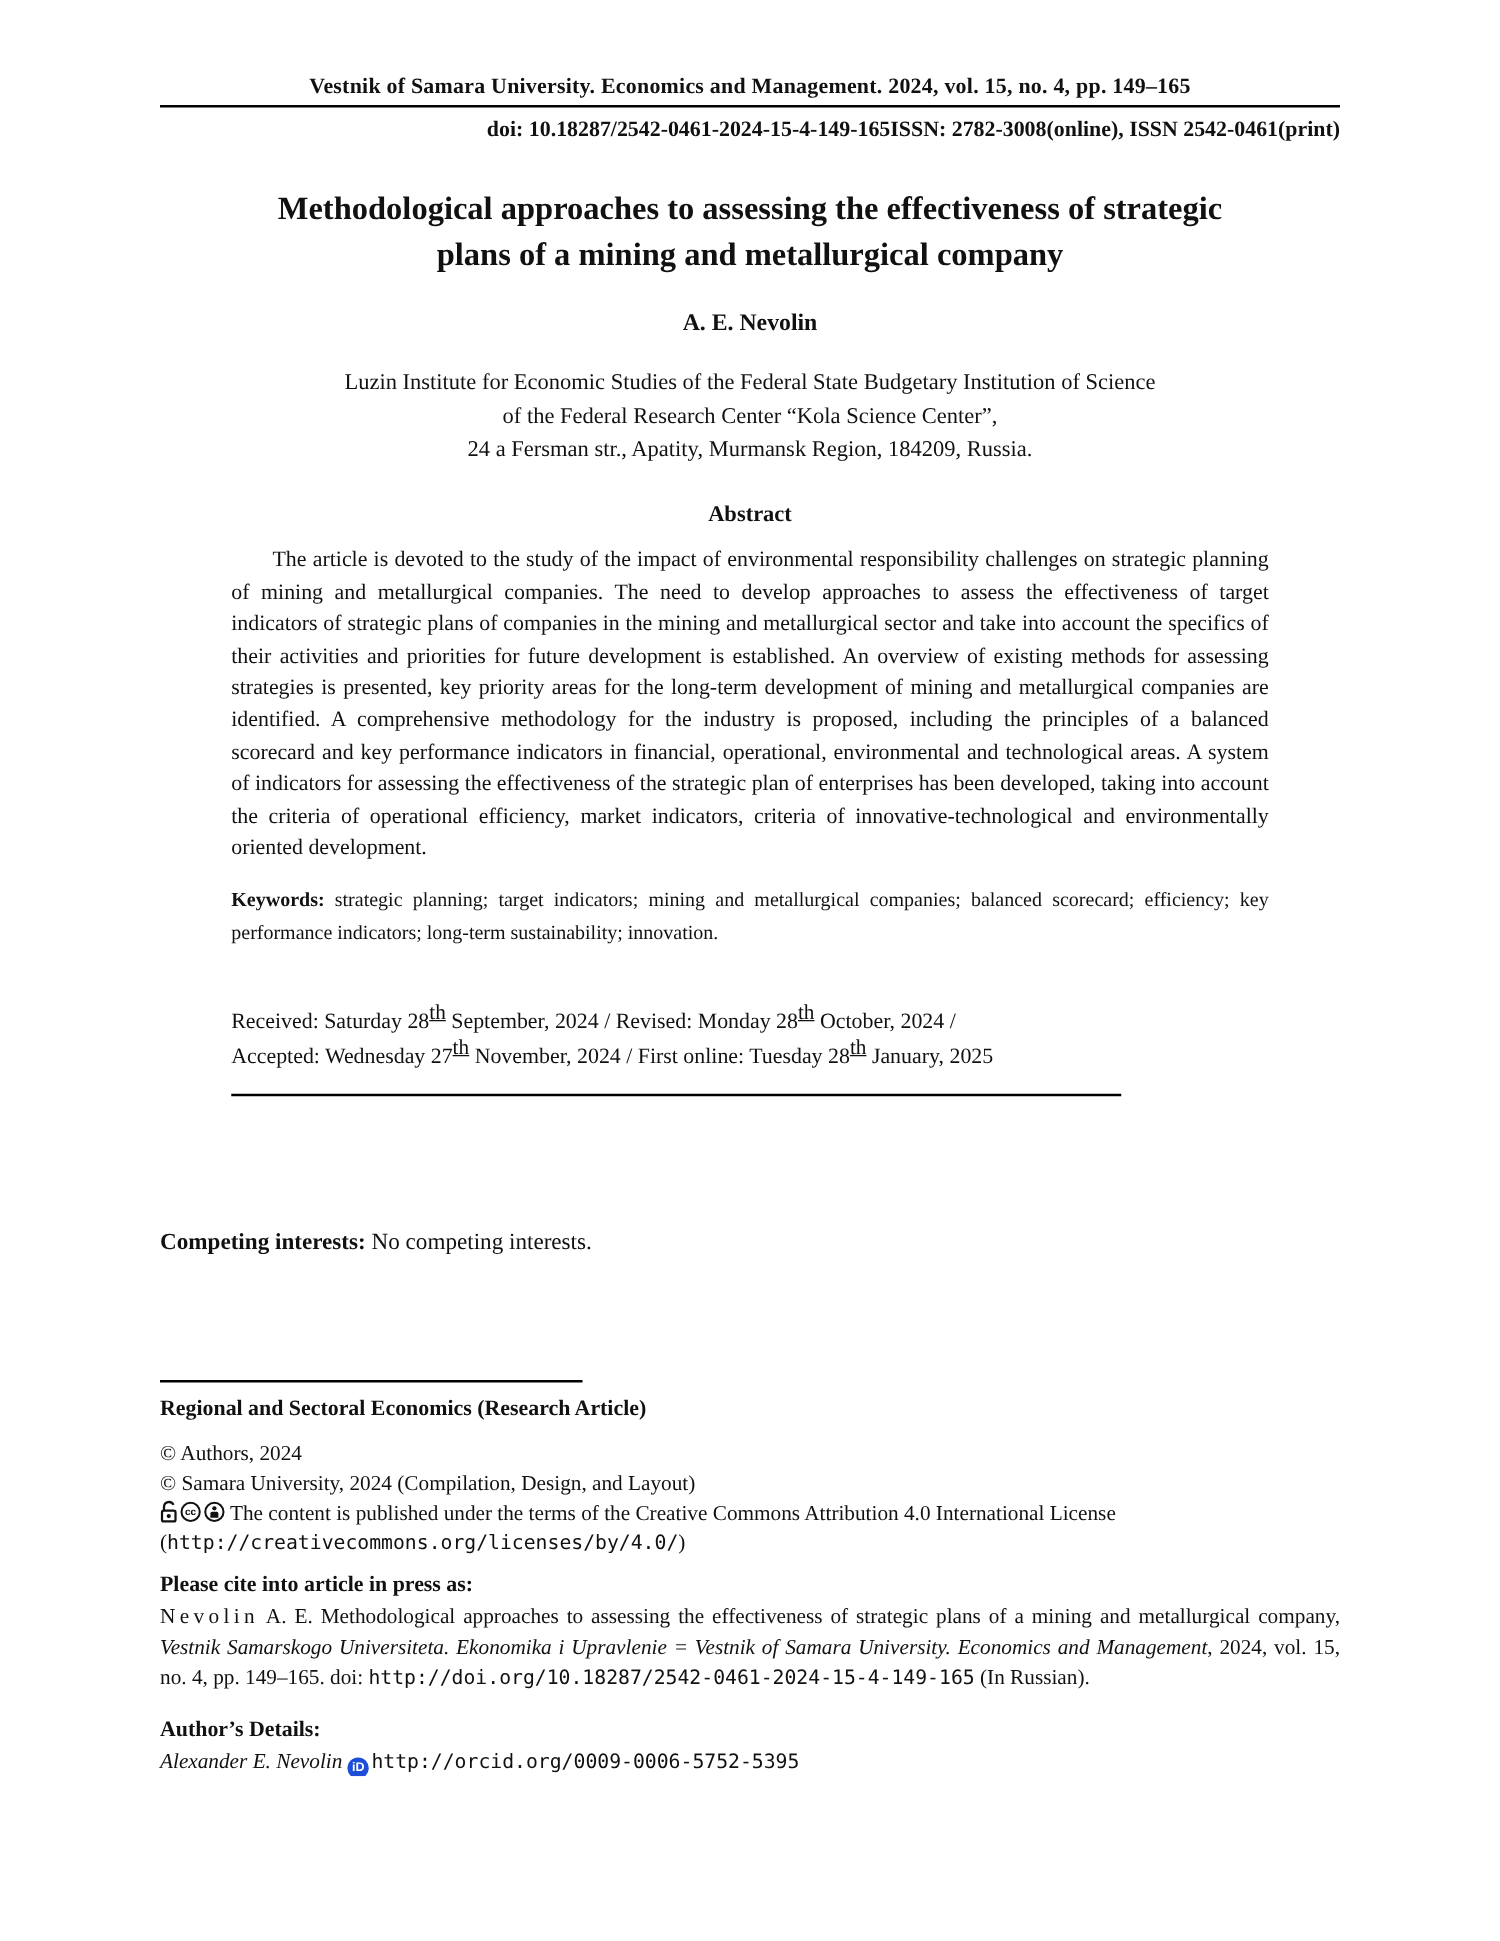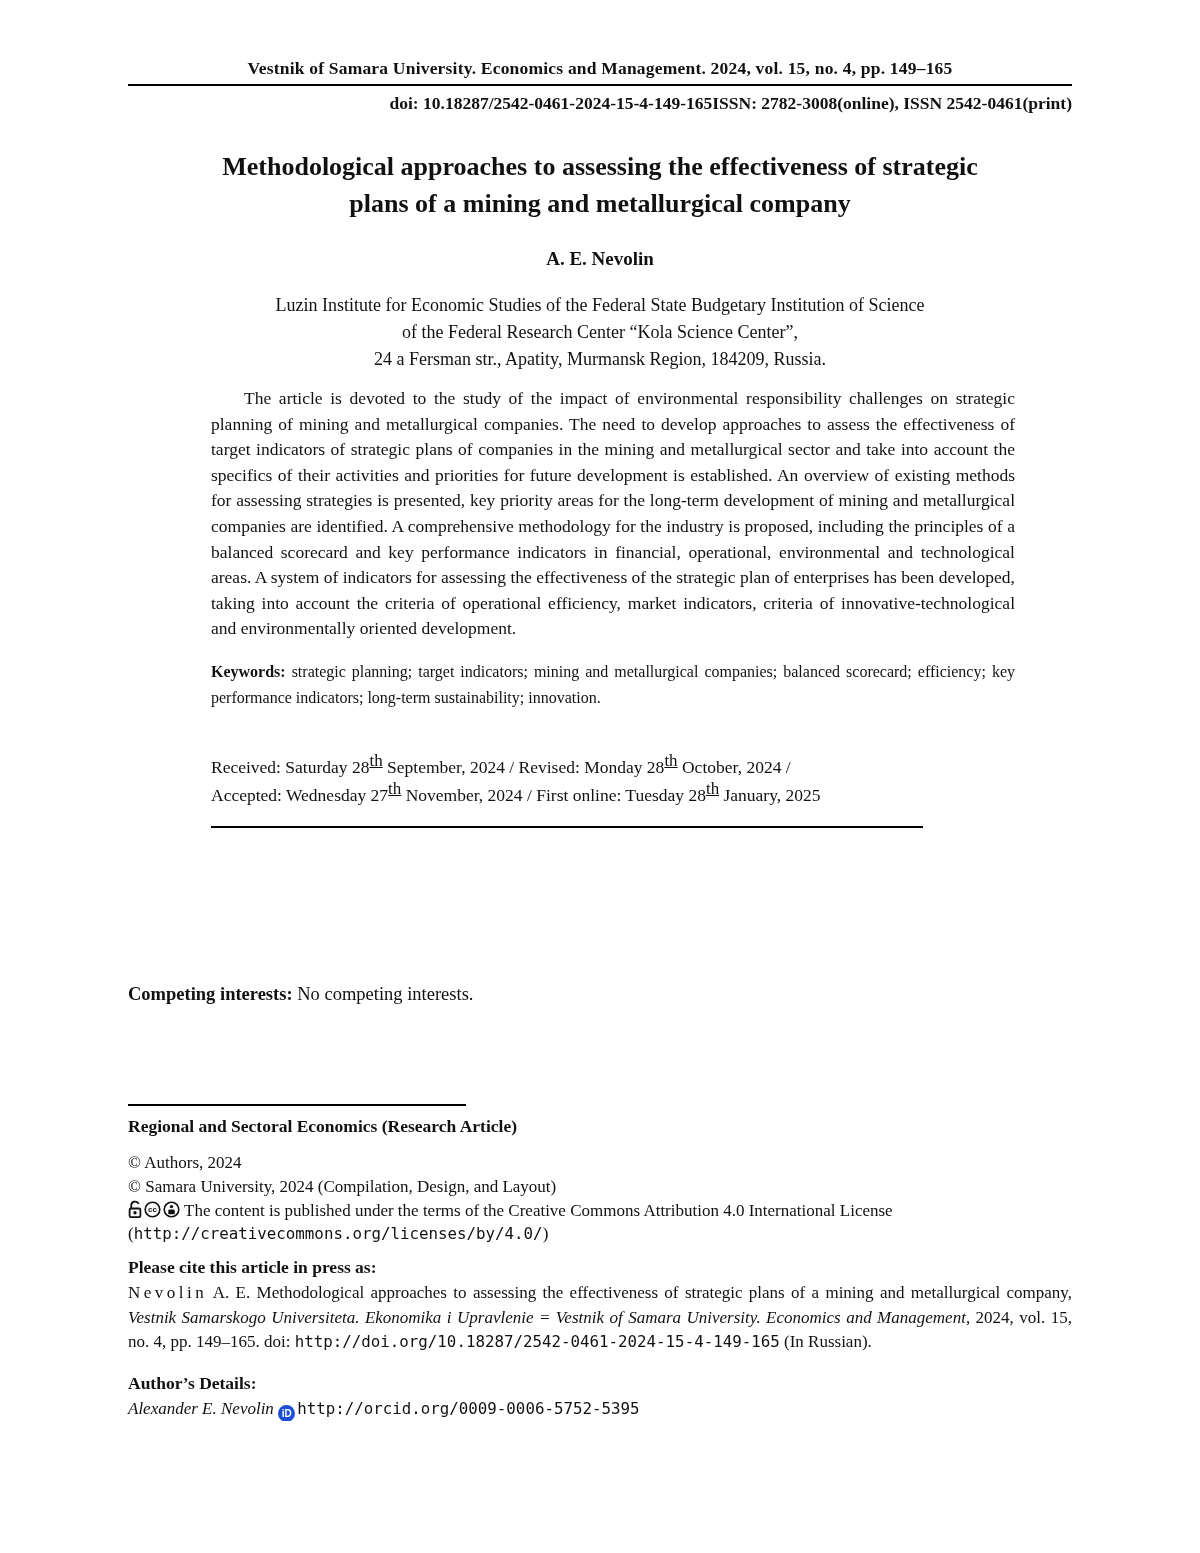--- a/index.html
+++ b/index.html
@@ -18,21 +18,21 @@
   .header-rule{border:none;border-top:2.5px solid #000;margin:5px 0 0 0;}
   .doi-row{display:flex;justify-content:flex-end;font-weight:bold;font-size:17.5px;margin-top:7px;}
 
   
   .paper-title{margin-top:34px;text-align:center;font-weight:bold;font-size:26px;line-height:37px;}
   .author-name{margin-top:26px;text-align:center;font-weight:bold;font-size:19px;}
   .affiliation{margin-top:22px;text-align:center;font-size:18px;line-height:27px;}
 
   
   .abstract-heading{margin-top:28px;text-align:center;font-weight:bold;font-size:18px;}
-  .inset{margin-left:83px;margin-right:57px;}
+  .inset{margin-left:57px;margin-right:57px;}
   .abstract-text{margin-top:13px;text-align:justify;font-size:17.5px;line-height:25.6px;text-indent:33px;}
   .keywords{margin-top:16px;text-align:justify;font-size:16px;line-height:25.6px;}
   .bold{font-weight:bold;}
   .italic{font-style:italic;}
   .mono{font-family:"DejaVu Sans Mono","Liberation Mono",monospace;font-size:0.93em;}
 
   
   .dates{margin-top:42px;font-size:17.5px;line-height:28px;}
   sup.sup{font-size:17px;line-height:0;text-decoration:underline;}
   .dates-rule{border:none;border-top:2px solid #000;width:712px;margin:17px 0 0 0;}
@@ -82,20 +82,21 @@
       <div>Methodological approaches to assessing the effectiveness of strategic</div>
       <div>plans of a mining and metallurgical company</div>
     </div>
     <div class="author-name">A. E. Nevolin</div>
     <div class="affiliation">
       <div>Luzin Institute for Economic Studies of the Federal State Budgetary Institution of Science</div>
       <div>of the Federal Research Center “Kola Science Center”,</div>
       <div>24 a Fersman str., Apatity, Murmansk Region, 184209, Russia.</div>
     </div>
 
+    <div class="abstract-heading">Abstract</div>
     <div class="inset">
       <p class="abstract-text">The article is devoted to the study of the impact of environmental responsibility challenges on strategic planning of mining and metallurgical companies. The need to develop approaches to assess the effectiveness of target indicators of strategic plans of companies in the mining and metallurgical sector and take into account the specifics of their activities and priorities for future development is established. An overview of existing methods for assessing strategies is presented, key priority areas for the long-term development of mining and metallurgical companies are identified. A comprehensive methodology for the industry is proposed, including the principles of a balanced scorecard and key performance indicators in financial, operational, environmental and technological areas. A system of indicators for assessing the effectiveness of the strategic plan of enterprises has been developed, taking into account the criteria of operational efficiency, market indicators, criteria of innovative-technological and environmentally oriented development.</p>
       <p class="keywords"><span class="bold">Keywords:</span><span> strategic planning; target indicators; mining and metallurgical companies; balanced scorecard; efficiency; key performance indicators; long-term sustainability; innovation.</span></p>
 
       <div class="dates">
         <div><span>Received: Saturday 28</span><sup class="sup">th</sup><span> September, 2024 / Revised: Monday 28</span><sup class="sup">th</sup><span> October, 2024 /</span></div>
         <div><span>Accepted: Wednesday 27</span><sup class="sup">th</sup><span> November, 2024 / First online: Tuesday 28</span><sup class="sup">th</sup><span> January, 2025</span></div>
       </div>
       <hr class="dates-rule">
     </div>
@@ -122,21 +123,21 @@
             </svg>
           <svg class="lic" width="17" height="17" viewBox="0 0 17 17">
               <circle cx="8.5" cy="8.5" r="7.3" fill="none" stroke="#111" stroke-width="1.6"></circle>
               <circle cx="8.5" cy="5.6" r="1.7" fill="#111"></circle>
               <path d="M5.3 13.2 v-3.4 a1.4 1.4 0 0 1 1.4 -1.4 h3.6 a1.4 1.4 0 0 1 1.4 1.4 v3.4" fill="#111"></path>
             </svg>
         </span><span>The content is published under the terms of the Creative Commons Attribution 4.0 International License</span>
       </div>
       <div><span>(</span><span class="mono">http://creativecommons.org/licenses/by/4.0/</span><span>)</span></div>
 
-      <div class="cite-label">Please cite this article in press as:</div>
+      <div class="cite-label">Please cite into article in press as:</div>
       <p class="citation"><span class="spaced">Nevolin</span><span> A. E. Methodological approaches to assessing the effectiveness of strategic plans of a mining and metallurgical company, </span><span class="italic">Vestnik Samarskogo Universiteta. Ekonomika i Upravlenie = Vestnik of Samara University. Economics and Management</span><span>, 2024, vol. 15, no. 4, pp. 149–165. doi: </span><span class="mono">http://doi.org/10.18287/2542-0461-2024-15-4-149-165</span><span> (In Russian).</span></p>
 
       <div class="details-label">Author’s Details:</div>
       <div class="orcid-line"><span class="italic">Alexander E. Nevolin</span> <span class="orcid-badge">iD</span><span class="mono">http://orcid.org/0009-0006-5752-5395</span></div>
       <div><span>Phd in Economics, Junior Researcher; e-mail: </span><span class="mono">aprec99@mail.ru</span></div>
     </div>
   </div>
 
   <hr class="bottom-rule">
   <div class="page-number">163</div>

